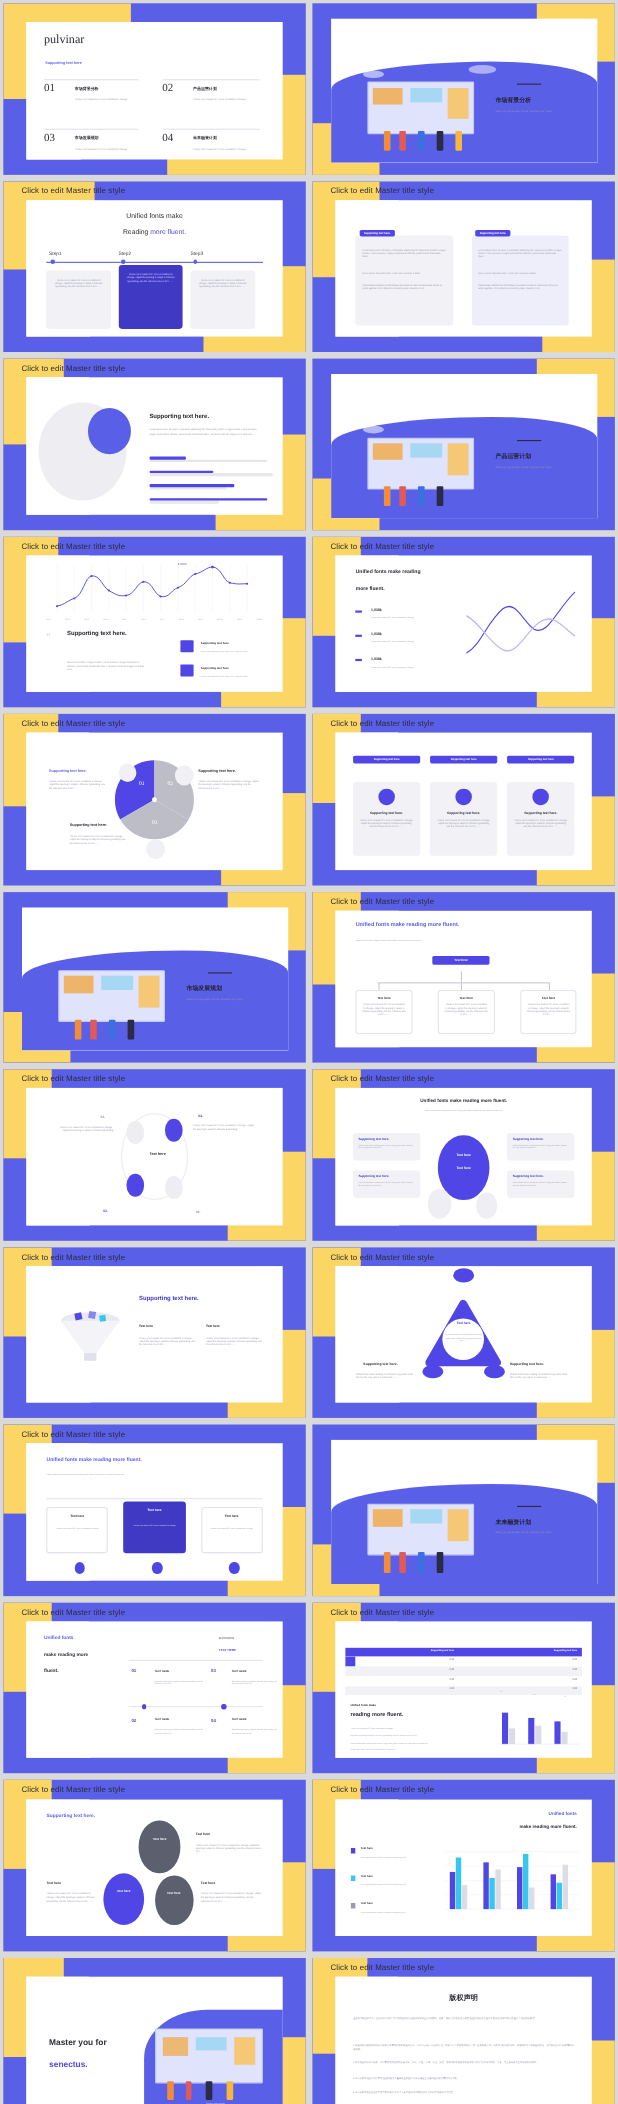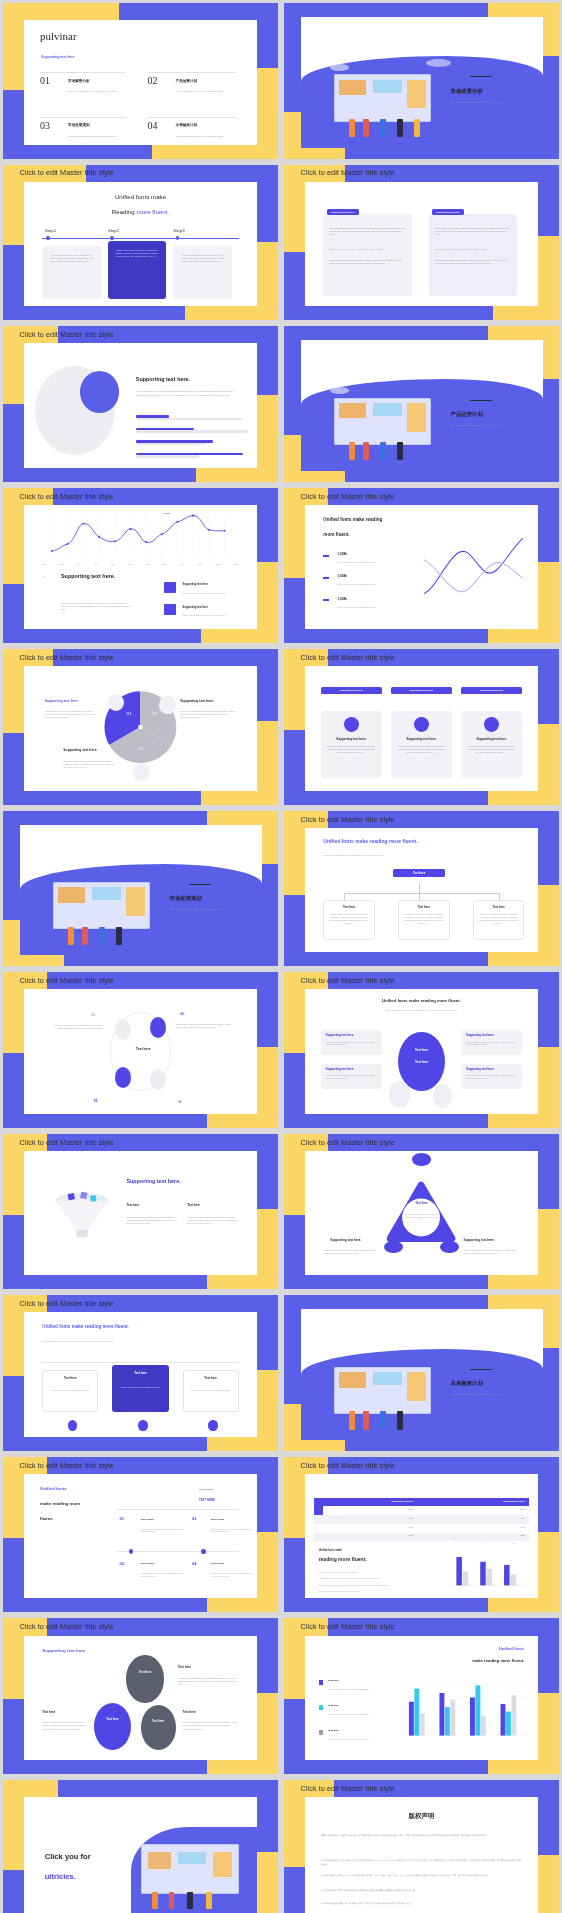--- a/index.html
+++ b/index.html
@@ -704,22 +704,22 @@
     <div class="card-blob"></div>
     <div style="position:absolute;left:46%;top:24%;width:56%;height:80%;background:#5a5fe8;border-radius:44% 0 0 0 / 44% 0 0 0;"></div>
     <div class="screen" style="left:50%;top:38%;width:42%;height:40%;"></div>
     <div style="position:absolute;left:53%;top:44%;width:10%;height:14%;background:#f2a43a;opacity:.7"></div>
     <div style="position:absolute;left:66%;top:44%;width:12%;height:10%;background:#8fd3f0;opacity:.7"></div>
     <div style="position:absolute;left:81%;top:44%;width:8%;height:20%;background:#fbbf52;opacity:.8"></div>
     <div class="person" style="left:55%;top:76%;width:2.5%;height:14%;background:#f08c3a;"></div>
     <div class="person" style="left:62%;top:76%;width:2.5%;height:14%;background:#e05a5a;"></div>
     <div class="person" style="left:70%;top:76%;width:2.5%;height:14%;background:#2b2b44;"></div>
     <div class="person" style="left:78%;top:76%;width:2.5%;height:14%;background:#f5b73c;"></div>
-    <div class="t" style="left:9%;top:44%;font-size:7.6px;font-weight:bold;">Click you for</div>
-    <div class="t" style="left:9%;top:60%;font-size:7.6px;font-weight:bold;color:#4f46e5;">ultricies.</div>
+    <div class="t" style="left:9%;top:44%;font-size:7.6px;font-weight:bold;">Master you for</div>
+    <div class="t" style="left:9%;top:60%;font-size:7.6px;font-weight:bold;color:#4f46e5;">senectus.</div>
     <div class="t micro" style="left:70%;top:92%;color:#d8d8f5;">Speaker name and title</div>
   </div>
 </div>
 
 <div class="slide">
   <div class="bg-yellow-tl" style="width:18%;height:56%"></div>
   <div class="bg-yellow-br" style="width:26%;height:52%"></div>
   <div class="master-title">Click to edit Master title style</div>
   <div class="card">
     <div class="card-blob"></div>

